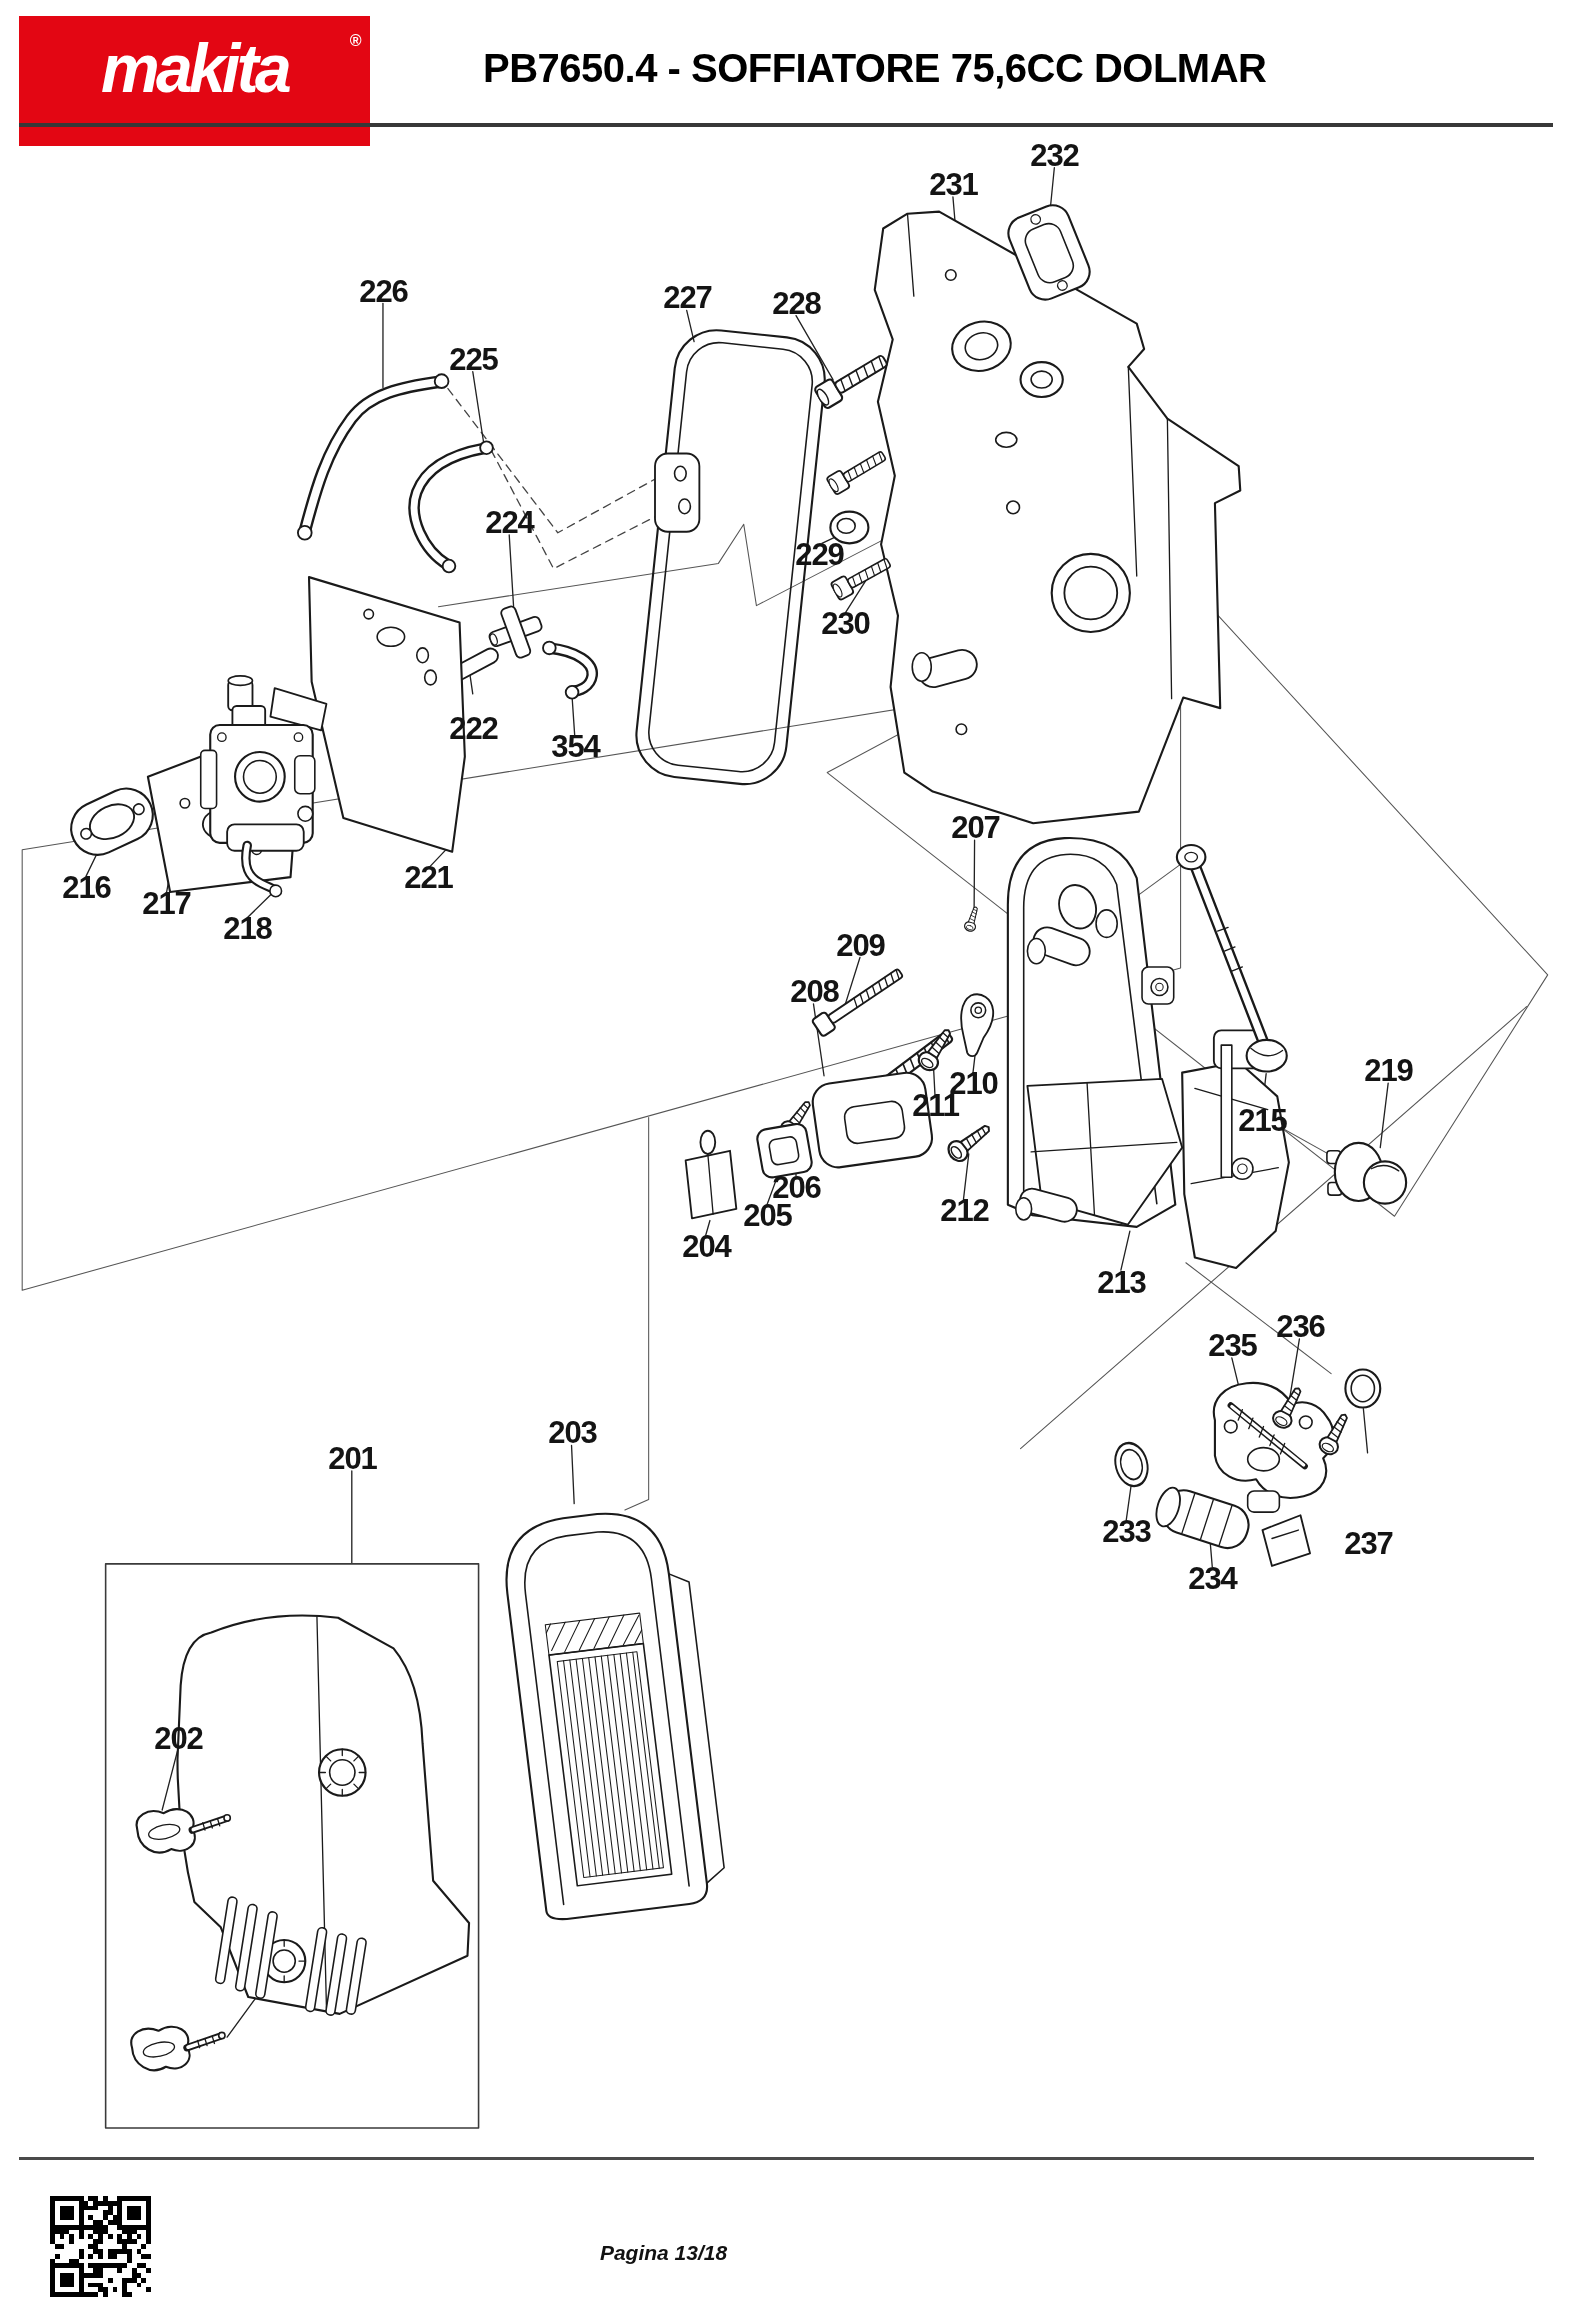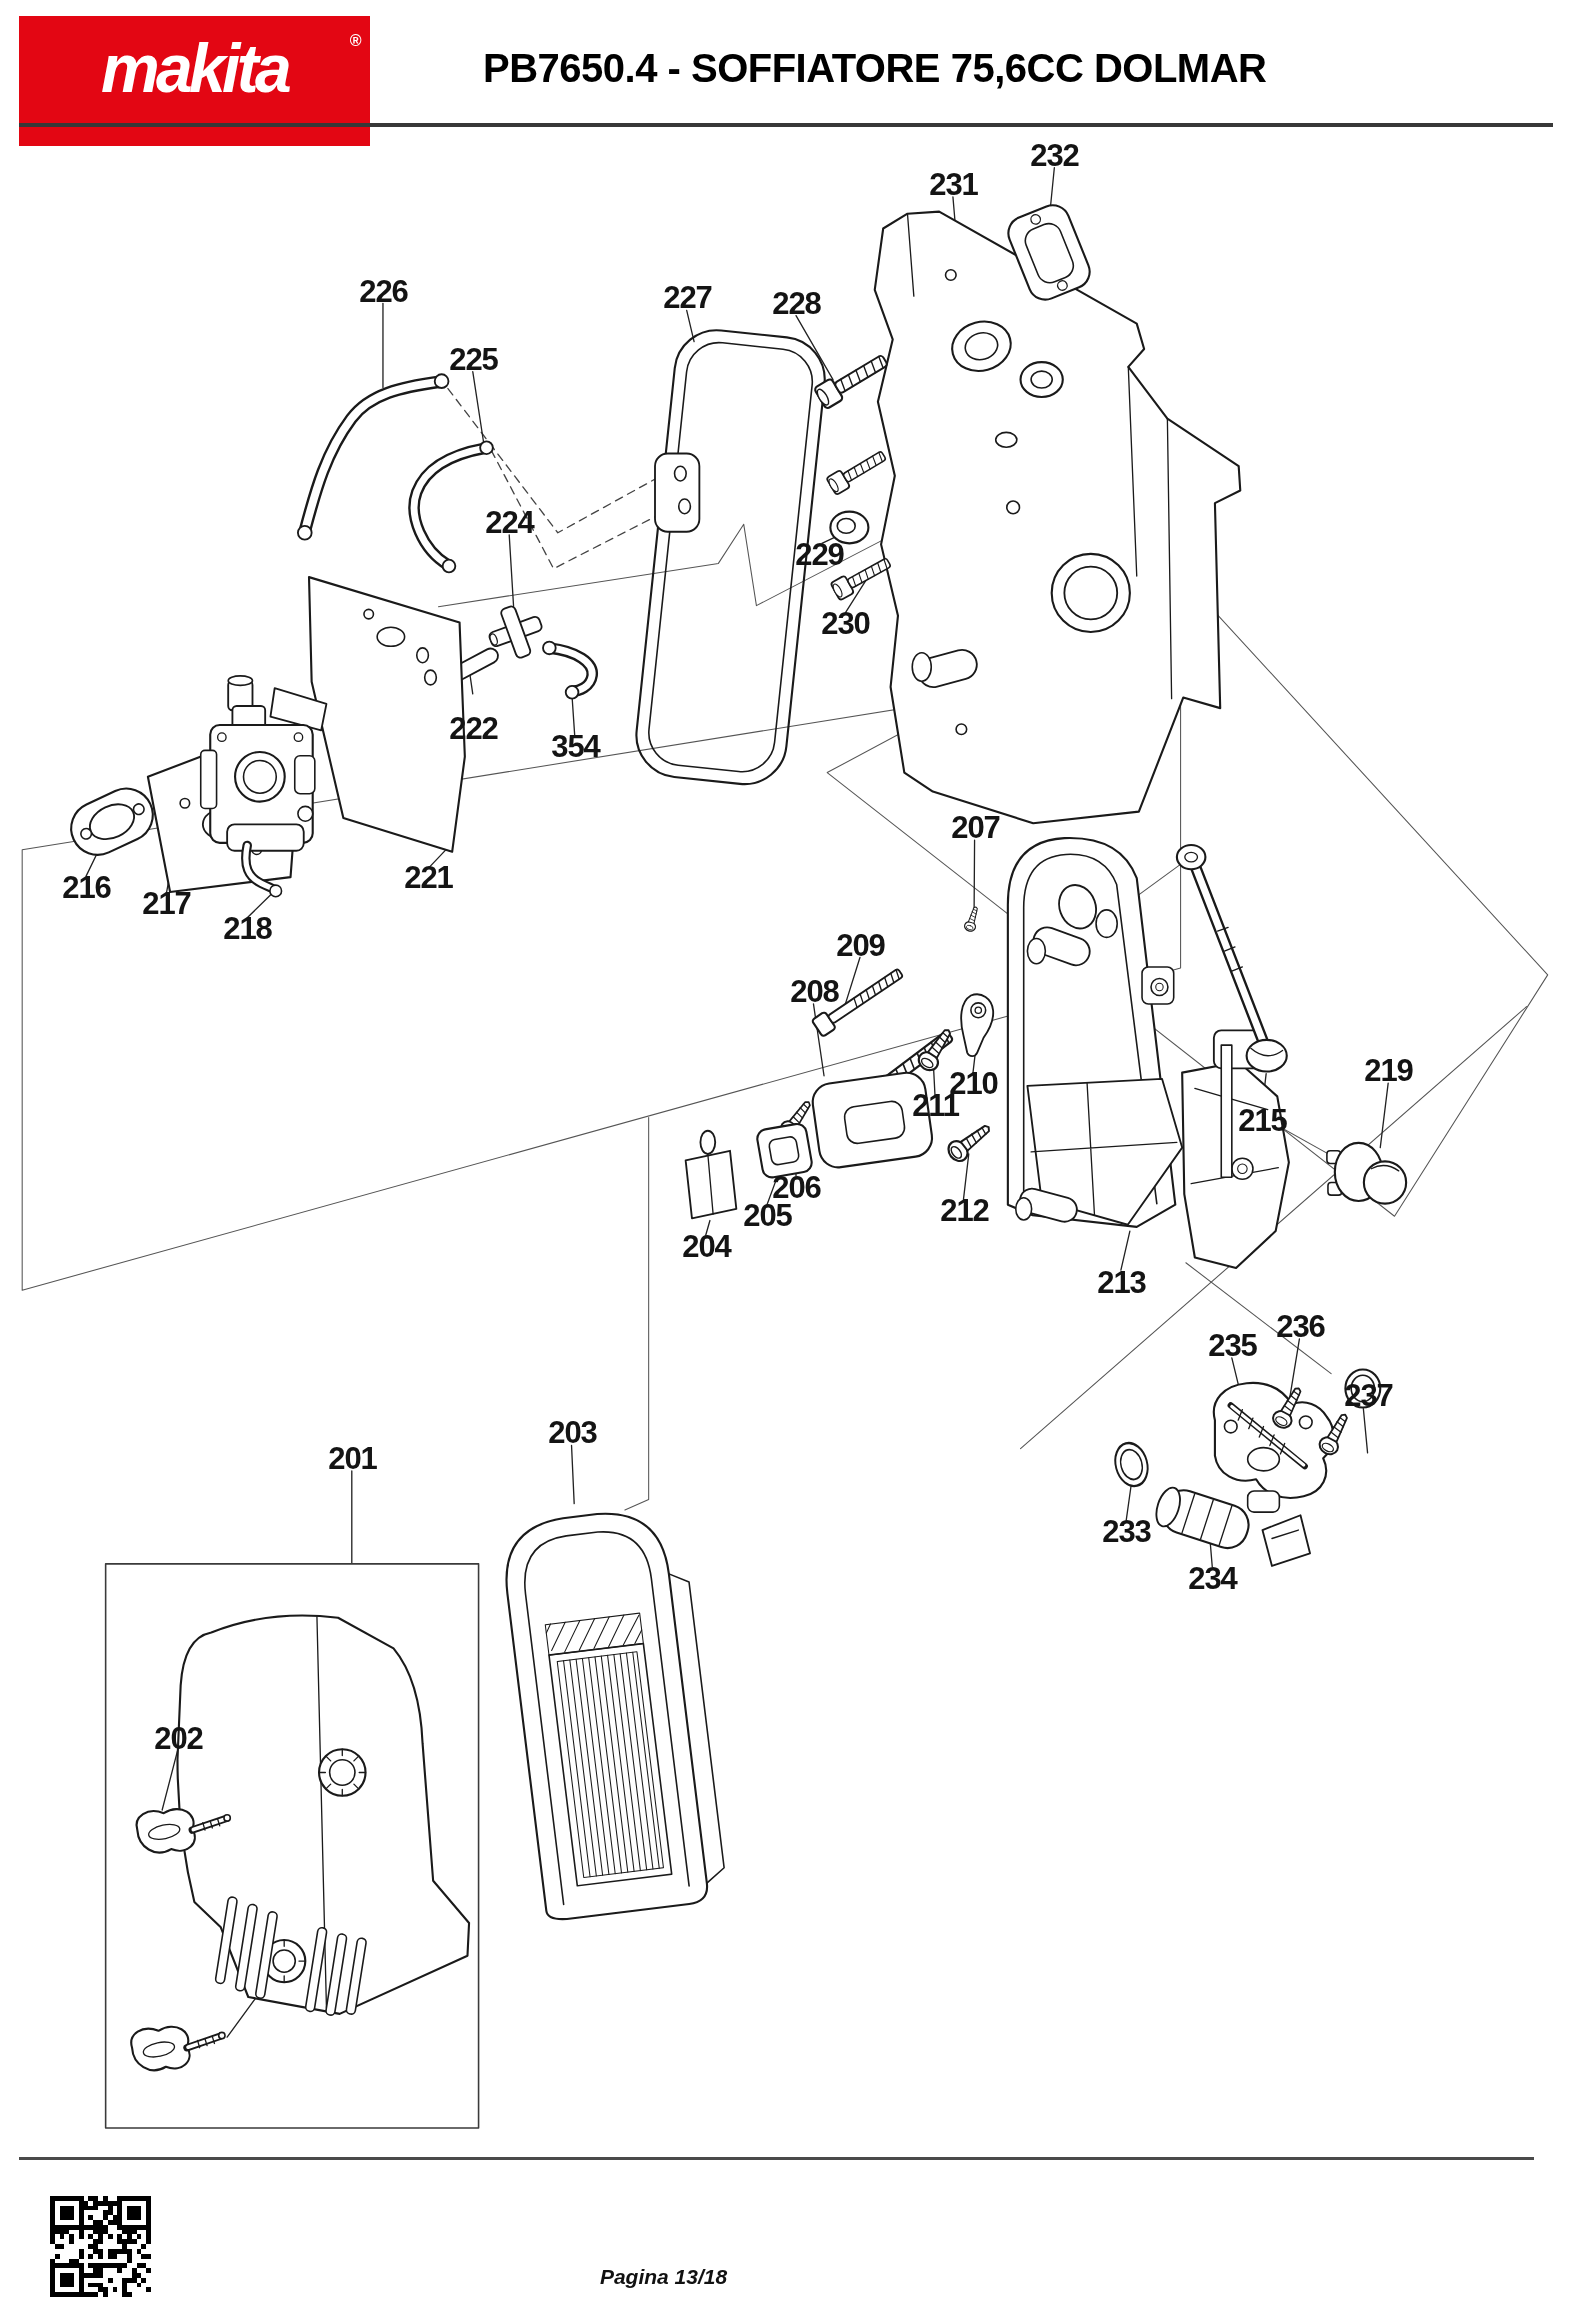--- a/index.html
+++ b/index.html
@@ -13,21 +13,21 @@
              font-size:66px;line-height:85px;color:#fff;letter-spacing:-3.7px;
              transform:scaleY(1.05);}
   .reg-mark{position:absolute;right:8.5px;top:16px;color:#fff;font-size:16px;font-weight:bold;}
   .page-title{position:absolute;left:483px;top:46px;font-size:40px;font-weight:800;
               color:#000;letter-spacing:-0.5px;white-space:nowrap;}
   .header-rule{position:absolute;left:19px;top:123px;width:1534px;height:3.7px;background:#383838;}
 
   
   .footer-rule{position:absolute;left:19px;top:2157px;width:1515px;height:3.2px;background:#4a4a4a;}
   .page-label{position:absolute;left:0;top:2241px;width:1327px;text-align:center;
-              font-size:21px;font-style:italic;font-weight:700;color:#111;margin-top:24px;}
+              font-size:21px;font-style:italic;font-weight:700;color:#111;}
   .qr{position:absolute;left:50px;top:2196px;width:101px;height:101px;}
 
   
   .art{position:absolute;left:0;top:0;}
   .part-label{position:absolute;width:85px;margin-left:-42px;margin-top:-13.7px;
               text-align:center;font-size:31px;font-weight:700;color:#141414;
               letter-spacing:-1.1px;line-height:27.5px;}
 </style>
 </head>
 <body>
@@ -418,21 +418,21 @@
       <div class="part-label" style="left: 687px; top: 298px;">227</div>
       <div class="part-label" style="left: 796px; top: 304px;">228</div>
       <div class="part-label" style="left: 819px; top: 555px;">229</div>
       <div class="part-label" style="left: 845px; top: 624px;">230</div>
       <div class="part-label" style="left: 953px; top: 185px;">231</div>
       <div class="part-label" style="left: 1054px; top: 156px;">232</div>
       <div class="part-label" style="left: 1126px; top: 1532px;">233</div>
       <div class="part-label" style="left: 1212px; top: 1579px;">234</div>
       <div class="part-label" style="left: 1232px; top: 1346px;">235</div>
       <div class="part-label" style="left: 1300px; top: 1327px;">236</div>
-      <div class="part-label" style="left: 1368px; top: 1396px;">237</div>
+      <div class="part-label" style="left: 1368px; top: 1544px;">237</div>
     </div>
 
   <div class="footer-rule"></div>
   <svg class="qr" viewBox="0 0 21 21" shape-rendering="crispEdges">
       <rect x="0" y="0" width="1" height="1" fill="#000"></rect>
       <rect x="1" y="0" width="1" height="1" fill="#000"></rect>
       <rect x="2" y="0" width="1" height="1" fill="#000"></rect>
       <rect x="3" y="0" width="1" height="1" fill="#000"></rect>
       <rect x="4" y="0" width="1" height="1" fill="#000"></rect>
       <rect x="5" y="0" width="1" height="1" fill="#000"></rect>

